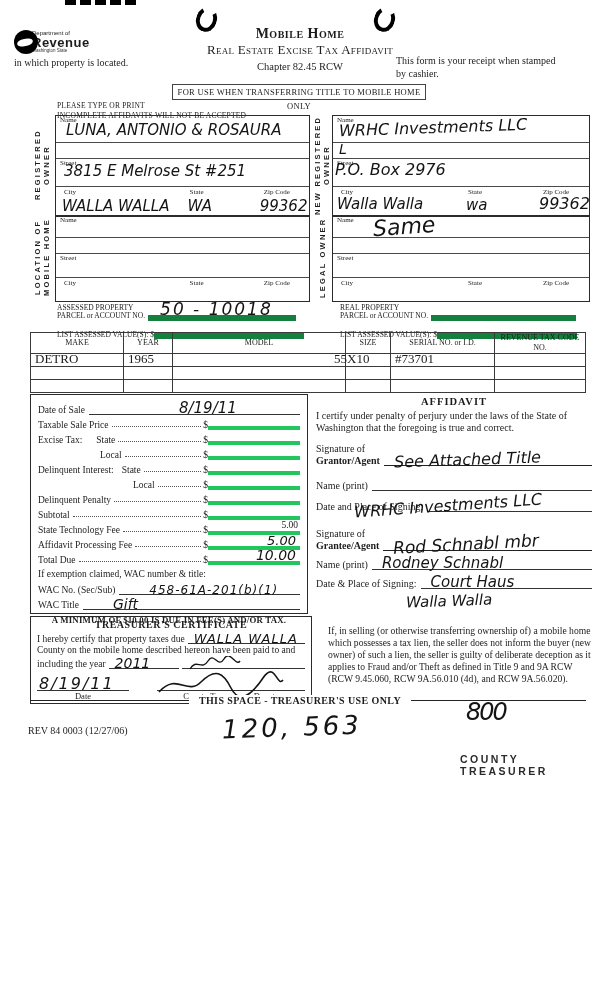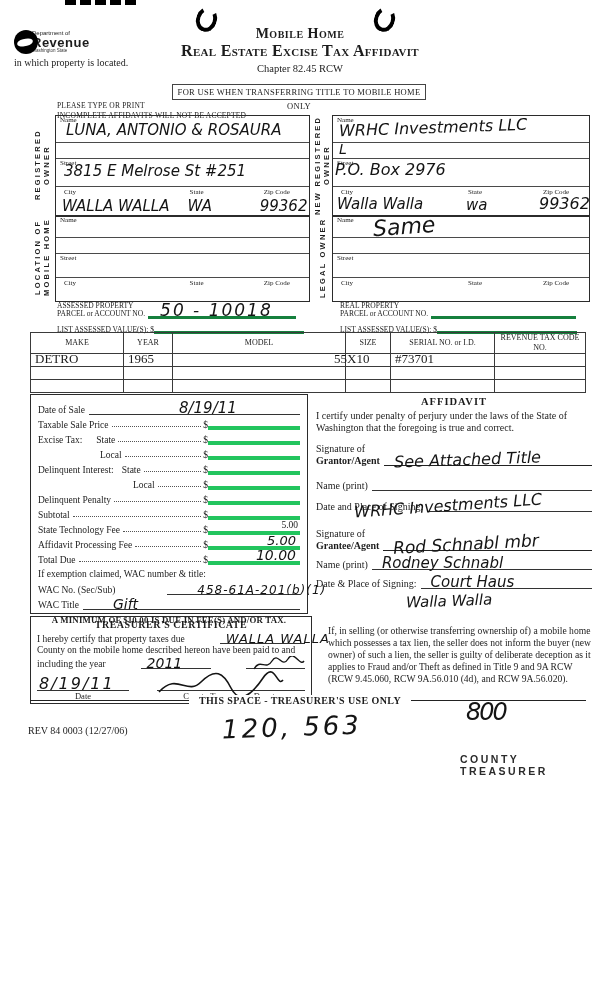--- a/index.html
+++ b/index.html
@@ -18,21 +18,21 @@
   .logo { display:flex; align-items:flex-start; }
   .logo-mark { width:24px; height:24px; background:#000; border-radius:50%; position:relative; flex:0 0 auto; }
   .logo-mark::after { content:""; position:absolute; left:3px; top:9px; width:16px; height:7px;
                       background:#fff; border-radius:50% / 60%; transform:rotate(-12deg); }
   .logo-text { margin-left:-6px; line-height:1; }
   .logo-small { font-size:6px; font-family:"Liberation Sans",sans-serif; }
   .logo-big { font-size:13px; font-weight:bold; font-family:"Liberation Sans",sans-serif; letter-spacing:.5px; }
   .logo-tiny { font-size:4.5px; font-family:"Liberation Sans",sans-serif; color:#333; }
 
   .title1 { font-weight:bold; font-variant:small-caps; font-size:14px; letter-spacing:.5px; text-align:center; }
-  .title2 { font-weight:bold; font-variant:small-caps; font-size:16px; letter-spacing:.3px; text-align:center; }
+  .title2 { font-weight:normal; font-variant:small-caps; font-size:13px; letter-spacing:.3px; text-align:center; }
   .chapter { font-size:10.5px; text-align:center; line-height:1.25; }
   .note { font-size:10px; line-height:1.25; }
   .usebox { border:1px solid #444; font-size:8.5px; text-align:center; line-height:14px;
             letter-spacing:.3px; background:#fff; }
   .printnote { font-size:7.5px; line-height:1.3; letter-spacing:.2px; }
 
   
   .hw { font-family:"DejaVu Sans",sans-serif; font-style:italic; color:#141414;
         white-space:nowrap; display:inline-block; }
 
@@ -44,21 +44,21 @@
   
   .obox { position:absolute; border:1.3px solid #2b2b2b; display:flex; flex-direction:column; }
   .fld { position:relative; border-bottom:1px solid #4a4a4a; padding:1px 4px 0 4px; }
   .fld:last-child { border-bottom:none; }
   .lbl { font-size:7px; color:#222; display:block; line-height:1.1; }
   .fld .hw { position:absolute; left:14px; top:4px; }
   .csz { display:flex; }
   .csz > div { position:relative; padding:1px 4px 0 4px; }
 
   .parcel-lbl { font-size:7.5px; line-height:1.15; display:inline-block; vertical-align:bottom; }
-  .p-line { display:inline-block; border-bottom:3px solid #15803d; position:relative; vertical-align:bottom; }
+  .p-line { display:inline-block; border-bottom:6px solid #15803d; position:relative; vertical-align:bottom; }
   .assessed { font-size:7.5px; margin-top:3px; }
 
   
   table.mh { border-collapse:collapse; table-layout:fixed; width:555px; }
   table.mh th, table.mh td { border:1px solid #3a3a3a; font-weight:normal; padding:0; overflow:visible; }
   table.mh th { font-size:8px; text-align:center; line-height:1.2; height:20px; }
   table.mh td { height:12px; position:relative; }
   .cell-hw { position:absolute; bottom:-1px; left:4px; font-size:13px; }
 
   
@@ -84,21 +84,21 @@
   .sig-lbl { line-height:1.15; flex:0 0 auto; }
   .sig-line { flex:1; border-bottom:1.5px solid #222; height:16px; position:relative; margin-left:4px; }
   .sig-line .hw { position:absolute; bottom:-4px; left:10px; font-size:16px; }
   .line-row { display:flex; align-items:flex-end; margin-top:10px; }
   .lr-line { flex:1; border-bottom:1px solid #333; height:12px; position:relative; margin-left:4px; }
   .lr-line .hw { position:absolute; bottom:-3px; left:10px; font-size:14px; }
 
   
   .tbox { position:absolute; border:1.3px solid #2b2b2b; padding:2px 6px; font-size:9.5px; }
   .tc-title { text-align:center; font-weight:bold; font-size:10px; letter-spacing:.5px; }
-  .tc-flex { display:flex; align-items:flex-end;gap:32px; }
+  .tc-flex { display:flex; align-items:flex-end; }
   .tc-fill { flex:1; border-bottom:1px solid #333; height:12px; position:relative; margin-left:3px; }
   .tc-fill .hw { position:absolute; bottom:-3px; left:6px; font-size:12.5px; }
   .tc-bottom { display:flex; margin-top:4px; }
   .tc-under { border-bottom:1px solid #333; position:relative; height:17px; }
   .tc-cap { font-size:8.5px; text-align:center; }
 
   .lien { position:absolute; font-size:9.6px; line-height:1.24; }
 
   .space-line { position:absolute; border-top:1.6px solid #222; }
   .space-label { position:absolute; font-weight:bold; font-size:10px; letter-spacing:.4px;
@@ -136,20 +136,24 @@
   <div class="abs" style="left:160px;top:26px;width:280px;">
     <div class="title1">Mobile Home</div>
     <div class="title2">Real Estate Excise Tax Affidavit</div>
     <div class="chapter" style="margin-top:2px;">
       <div>Chapter 82.45 RCW</div>
     </div>
   </div>
 
   <div class="abs note" style="left:14px;top:57px;width:190px;">
     <div>in which property is located.</div>
+  </div>
+  <div class="abs note" style="left:396px;top:55px;width:190px;">
+    <div>This form is your receipt when stamped</div>
+    <div>by cashier.</div>
   </div>
 
   <div class="abs usebox" style="left:172px;top:84px;width:252px;height:14px;">FOR USE WHEN TRANSFERRING TITLE TO MOBILE HOME ONLY</div>
 
   <div class="abs printnote" style="left:57px;top:101px;">
     <div>PLEASE TYPE OR PRINT</div>
     <div>INCOMPLETE AFFIDAVITS WILL NOT BE ACCEPTED</div>
   </div>
 
   <div class="vwrap" style="left:33px;top:115px;height:100px;">
@@ -414,21 +418,21 @@
       <span class="fl">Total Due</span>
       <span class="leader"></span>
         <span>$</span>
       <span class="money">
           <span class="hw" style="font-size:14px;">10.00</span>
         </span>
     </div>
     <div class="fee-row" style="height:14px;">
       <span class="fl">If exemption claimed, WAC number &amp; title:</span>
     </div>
-    <div class="fee-row" style="height:16px;gap:48px;">
+    <div class="fee-row" style="height:16px;">
       <span class="fl">WAC No. (Sec/Sub)</span>
       <span class="wline">
           <span class="hw" style="font-size:12px;letter-spacing:1px;">458-61A-201(b)(1)</span>
         </span>
     </div>
     <div class="fee-row" style="height:15px;">
       <span class="fl">WAC Title</span>
       <span class="wline">
           <span class="hw" style="font-size:14px;">Gift</span>
         </span>

